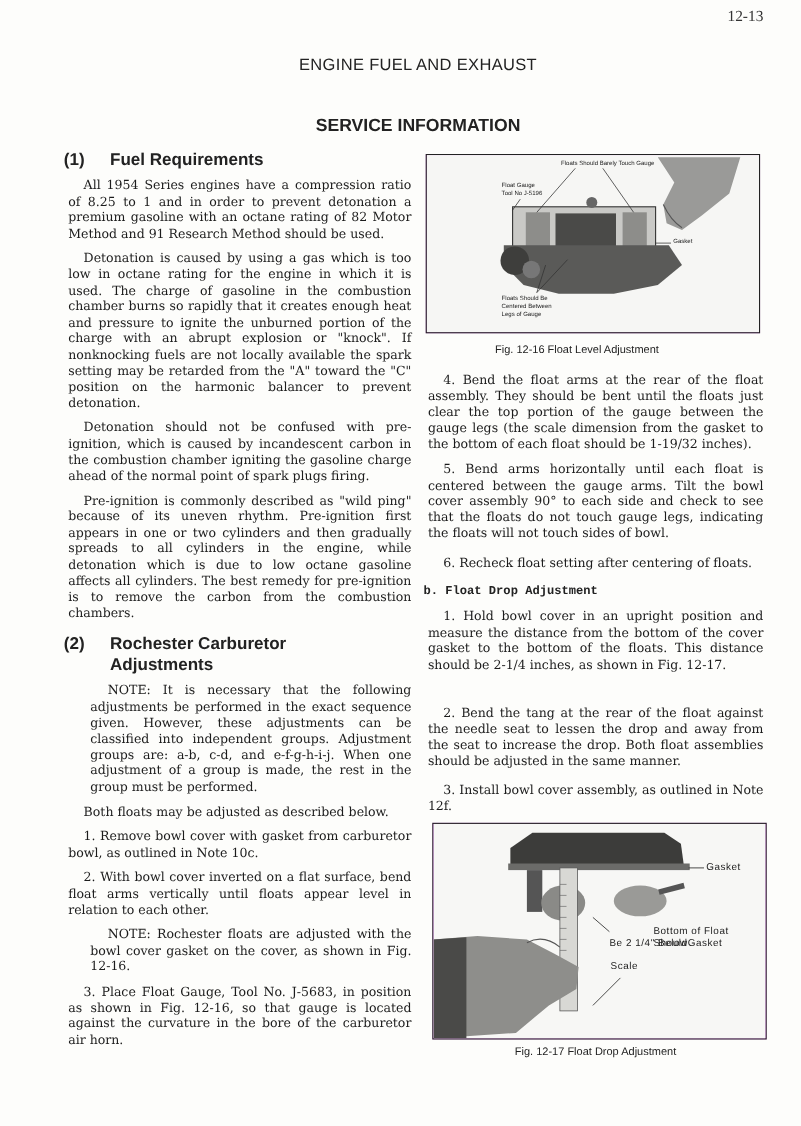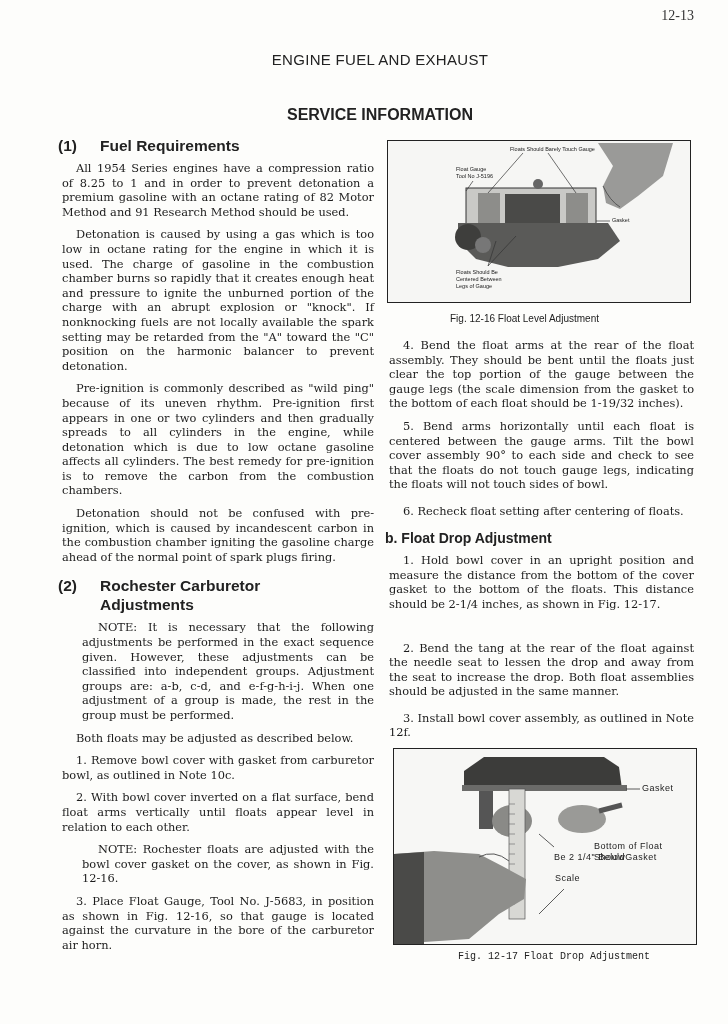--- a/index.html
+++ b/index.html
@@ -23,56 +23,56 @@
   }
   .col { position: absolute; font-size: 11.4px; line-height: 14.6px; }
   .col-left { left: 62px; top: 136px; width: 312px; }
   .col p { margin: 0 0 8px 0; text-align: justify; text-indent: 14px; }
   .h2 {
     font-family: "Liberation Sans", sans-serif; font-weight: bold; font-size: 15.5px;
     line-height: 19px; margin: 0 0 6px -4px; display: flex; color: #222;
   }
   .h2 .num { width: 42px; }
   .h3 {
-    font-family: Liberation Sans, sans-serif; font-weight: bold; font-size: 14px;
+    font-family: Liberation Mono, monospace; font-weight: bold; font-size: 11px;
     margin: 12px 0 8px -4px; color: #222;
   }
   .note { padding-left: 20px; }
   .note p { text-indent: 16px; }
   .figure {
     position: absolute; border: 1.5px solid #222; background: #f0abfc; overflow: hidden;
   }
   .fig1 { left: 387px; top: 140px; width: 302px; height: 161px; }
   .fig2 { left: 393px; top: 748px; width: 302px; height: 195px; }
   .caption {
     position: absolute; font-family: "Liberation Sans", sans-serif; font-size: 10px; color: #222;
   }
   .cap1 { left: 450px; top: 313px; }
-  .cap2 { left: 458px; top: 951px; font-family: Liberation Mono, monospace; }
+  .cap2 { left: 468px; top: 951px; }
   .callout { position: absolute; font-family: "Liberation Sans", sans-serif; color: #222; }
   .fig1 .callout { font-size: 5.5px; line-height: 6.5px; }
   .fig2 .callout { font-size: 9px; line-height: 11px; letter-spacing: 0.5px; }
   svg { position: absolute; left: 0; top: 0; }
 </style>
 </head>
 <body>
 
 <div class="page-num">12-13</div>
 <div class="running-head">ENGINE FUEL AND EXHAUST</div>
 <div class="section-head">SERVICE INFORMATION</div>
 
 <div class="col col-left">
   <div class="h2">
     <span class="num">(1)</span>
     <span>Fuel Requirements</span>
   </div>
   <p>All 1954 Series engines have a compression ratio of 8.25 to 1 and in order to prevent detonation a premium gasoline with an octane rating of 82 Motor Method and 91 Research Method should be used.</p>
   <p>Detonation is caused by using a gas which is too low in octane rating for the engine in which it is used. The charge of gasoline in the combustion chamber burns so rapidly that it creates enough heat and pressure to ignite the unburned portion of the charge with an abrupt explosion or "knock". If nonknocking fuels are not locally available the spark setting may be retarded from the "A" toward the "C" position on the harmonic balancer to prevent detonation.</p>
+  <p>Detonation should not be confused with pre-ignition, which is caused by incandescent carbon in the combustion chamber igniting the gasoline charge ahead of the normal point of spark plugs firing.</p>
   <p>Pre-ignition is commonly described as "wild ping" because of its uneven rhythm. Pre-ignition first appears in one or two cylinders and then gradually spreads to all cylinders in the engine, while detonation which is due to low octane gasoline affects all cylinders. The best remedy for pre-ignition is to remove the carbon from the combustion chambers.</p>
-  <p>Detonation should not be confused with pre-ignition, which is caused by incandescent carbon in the combustion chamber igniting the gasoline charge ahead of the normal point of spark plugs firing.</p>
 
   <div class="h2" style="margin-top:12px;">
     <span class="num">(2)</span>
     <span>
       <span>Rochester Carburetor</span><br>
       <span>Adjustments</span>
     </span>
   </div>
   <div class="note">
     <p>NOTE: It is necessary that the following adjustments be performed in the exact sequence given. However, these adjustments can be classified into independent groups. Adjustment groups are: a-b, c-d, and e-f-g-h-i-j. When one adjustment of a group is made, the rest in the group must be performed.</p>

